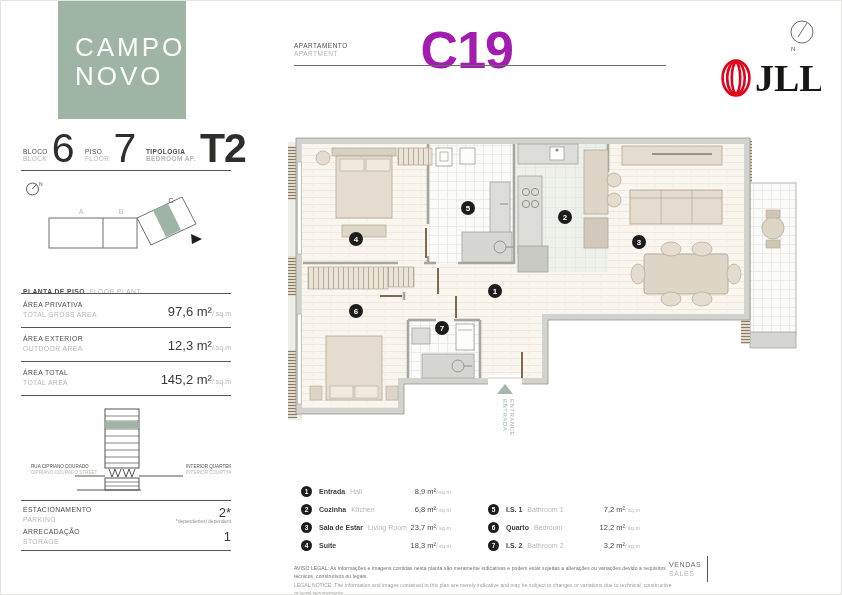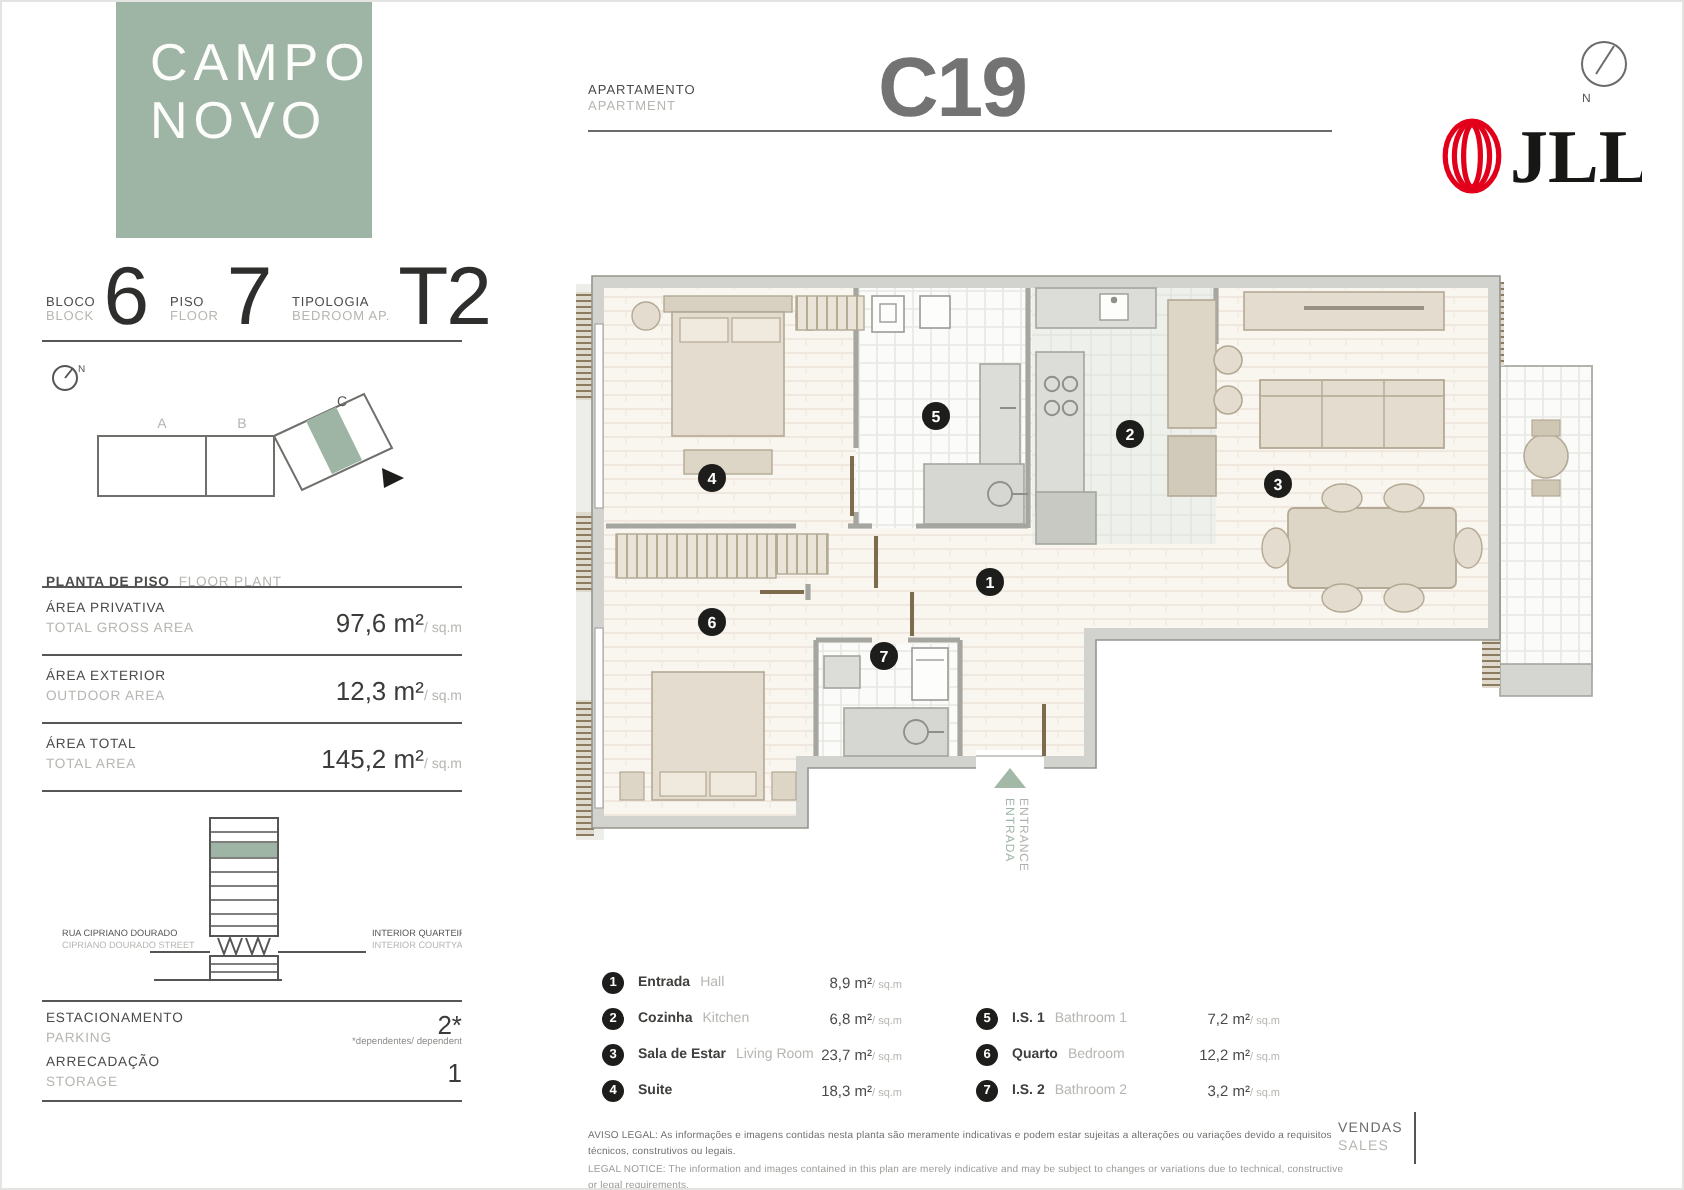--- a/index.html
+++ b/index.html
@@ -1,39 +1,39 @@
 <!DOCTYPE html>
 <html><head>
 <meta charset="utf-8">
 <style>
   html,body{margin:0;padding:0;background:#f4f4f2;}
   #page{position:relative;width:842px;height:595px;background:#ffffff;overflow:hidden;
         font-family:"Liberation Sans",sans-serif;border:1px solid #e3e3e1;box-sizing:border-box;}
   .abs{position:absolute;}
   
   #logo-box{left:57px;top:0;width:128px;height:118px;background:#9eb5a5;color:#fdfdfc;
-            padding:16px 0 0 17px;box-sizing:border-box;}
+            padding:32px 0 0 17px;box-sizing:border-box;}
   #logo-box .logoline{font-size:26px;line-height:1.12;letter-spacing:3px;font-weight:400;}
   
   .stat{display:flex;align-items:flex-end;}
   .stat .lbl{display:flex;flex-direction:column;padding-bottom:4px;margin-right:4px;}
   .lbl-pt{font-size:6.5px;letter-spacing:.4px;color:#4b4b49;}
   .lbl-en{font-size:6.5px;letter-spacing:.4px;color:#b6b6b2;}
   .stat .num{font-size:41px;line-height:.82;color:#2e2e2c;letter-spacing:-1px;}
   .hr{border-top:1px solid #565654;}
   .hr-light{border-top:1px solid #6b6b69;}
   
   .arealbl-pt{font-size:6.8px;letter-spacing:.4px;color:#4b4b49;}
   .arealbl-en{font-size:6.8px;letter-spacing:.4px;color:#b6b6b2;margin-top:3px;}
   .areaval{font-size:13px;color:#3b3b39;white-space:nowrap;}
   .areaval .per{font-size:7px;color:#b6b6b2;}
   .note{font-size:4.8px;color:#8e8e8a;}
   
   #apt-label div{font-size:6.5px;letter-spacing:.5px;}
-  #unit-code{font-size:42px;font-weight:700;letter-spacing:-1px;color:#737373;}
+  #unit-code{font-size:52px;font-weight:700;letter-spacing:-1px;color:#a21caf;}
   
   .leg-row{position:absolute;display:flex;align-items:center;height:12px;}
   .leg-dot{width:11px;height:11px;border-radius:50%;background:#1d1d1b;color:#fff;
            font-size:6.5px;font-weight:700;display:flex;align-items:center;justify-content:center;flex:0 0 11px;}
   .leg-pt{font-size:7px;font-weight:700;color:#3f3f3d;margin-left:7px;white-space:nowrap;}
   .leg-en{font-size:7px;color:#b6b6b2;margin-left:5px;white-space:nowrap;}
   .leg-val{position:absolute;right:0;font-size:7.5px;color:#4a4a48;white-space:nowrap;}
   .leg-val .per{font-size:5.5px;color:#b6b6b2;}
   
   #legal{font-size:5px;line-height:1.65;color:#9a9a96;letter-spacing:.1px;}
@@ -59,21 +59,21 @@
       </div>
     <span class="num">6</span>
   </div>
   <div class="abs stat" style="left:84px;top:131px;">
     <div class="lbl">
         <span class="lbl-pt">PISO</span>
       <span class="lbl-en">FLOOR</span>
       </div>
     <span class="num">7</span>
   </div>
-  <div class="abs stat" style="left:145px;top:131px;">
+  <div class="abs stat" style="left:145px;top:131px;font-weight:bold;">
     <div class="lbl">
         <span class="lbl-pt">TIPOLOGIA</span>
       <span class="lbl-en">BEDROOM AP.</span>
       </div>
     <span class="num">T2</span>
   </div>
   <div class="abs hr" style="left:20px;top:169px;width:210px;"></div>
 
   <svg class="abs" style="left:24px;top:179px;" width="20" height="18" viewBox="0 0 20 18">
     <circle cx="7.5" cy="9" r="6" fill="none" stroke="#55555​3" stroke-width="1" style="stroke:#555553"></circle>

